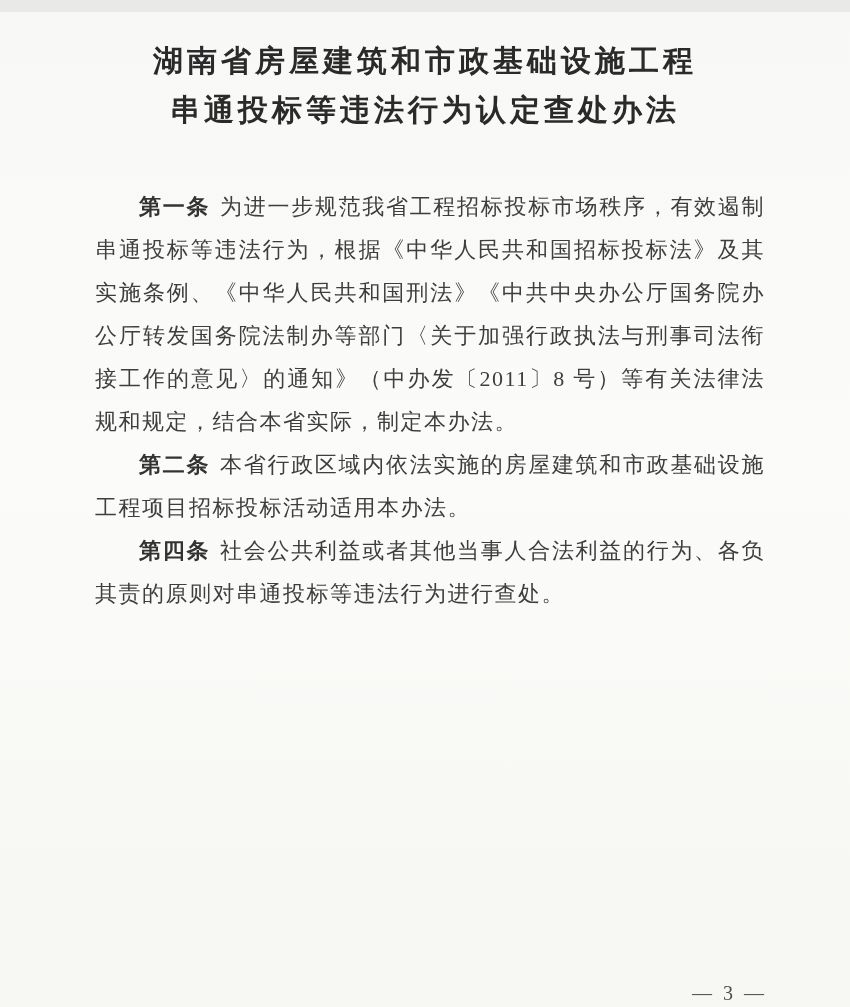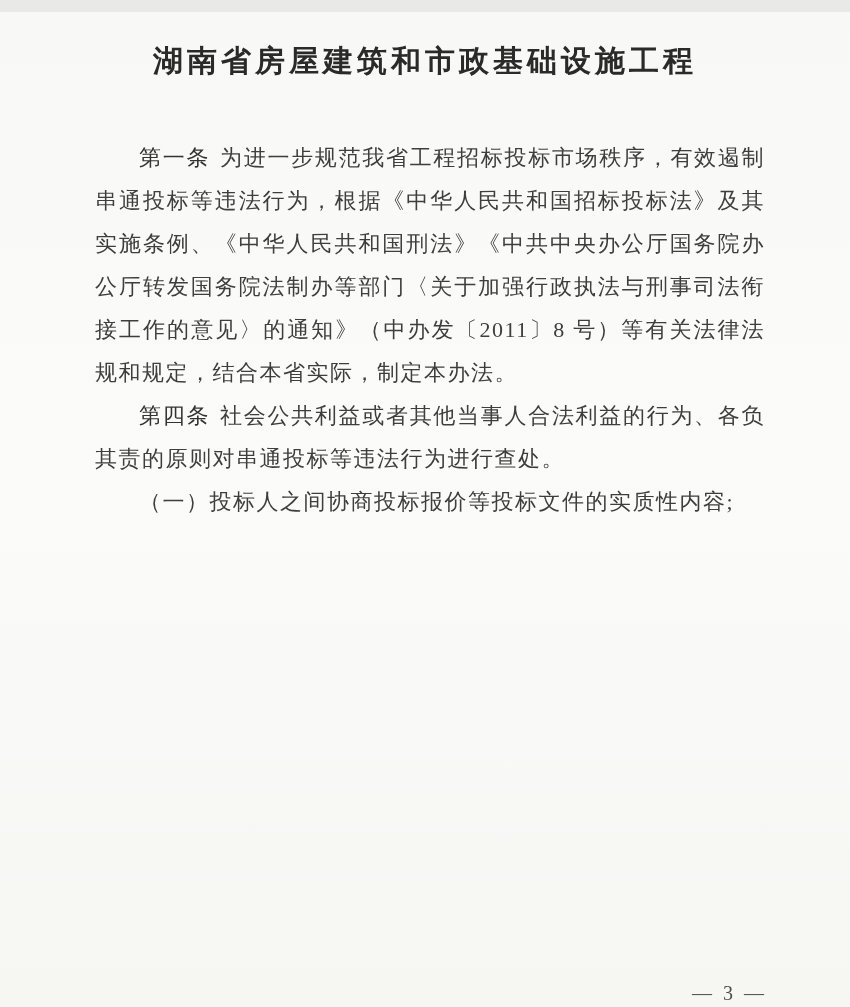--- a/index.html
+++ b/index.html
@@ -37,21 +37,21 @@
     letter-spacing: 1.5px;
     text-align: justify;
     color: #3e3e3e;
   }
   .doc-body p {
     margin: 0;
     text-indent: 2em;
   }
   .article-label {
     font-family: "Liberation Sans", "DejaVu Sans", sans-serif;
-    font-weight: normal;
+    font-weight: bold;
     color: #333333;
     margin-right: 0.45em;
   }
   .article-label:empty {
     display: none;
     margin: 0;
   }
   .page-number {
     position: absolute;
     right: 83px;
@@ -62,23 +62,24 @@
     white-space: nowrap;
   }
 </style>
 </head>
 <body>
 
 <div class="scan-page">
 
   <div class="doc-title">
     <div class="title-line">湖南省房屋建筑和市政基础设施工程</div>
+    <div class="title-line">串通投标等违法行为认定查处办法</div>
   </div>
 
   <div class="doc-body">
     <p><span class="article-label">第一条</span><span class="article-text">为进一步规范我省工程招标投标市场秩序，有效遏制串通投标等违法行为，根据《中华人民共和国招标投标法》及其实施条例、《中华人民共和国刑法》《中共中央办公厅国务院办公厅转发国务院法制办等部门〈关于加强行政执法与刑事司法衔接工作的意见〉的通知》（中办发〔2011〕8 号）等有关法律法规和规定，结合本省实际，制定本办法。</span></p>
+    <p><span class="article-label">第二条</span><span class="article-text">本省行政区域内依法实施的房屋建筑和市政基础设施工程项目招标投标活动适用本办法。</span></p>
     <p><span class="article-label">第四条</span><span class="article-text">社会公共利益或者其他当事人合法利益的行为、各负其责的原则对串通投标等违法行为进行查处。</span></p>
-    <p><span class="article-text">（一）投标人之间协商投标报价等投标文件的实质性内容;</span></p>
   </div>
 
   <div class="page-number">— 3 —</div>
 
 </div>
 
 </body></html>

